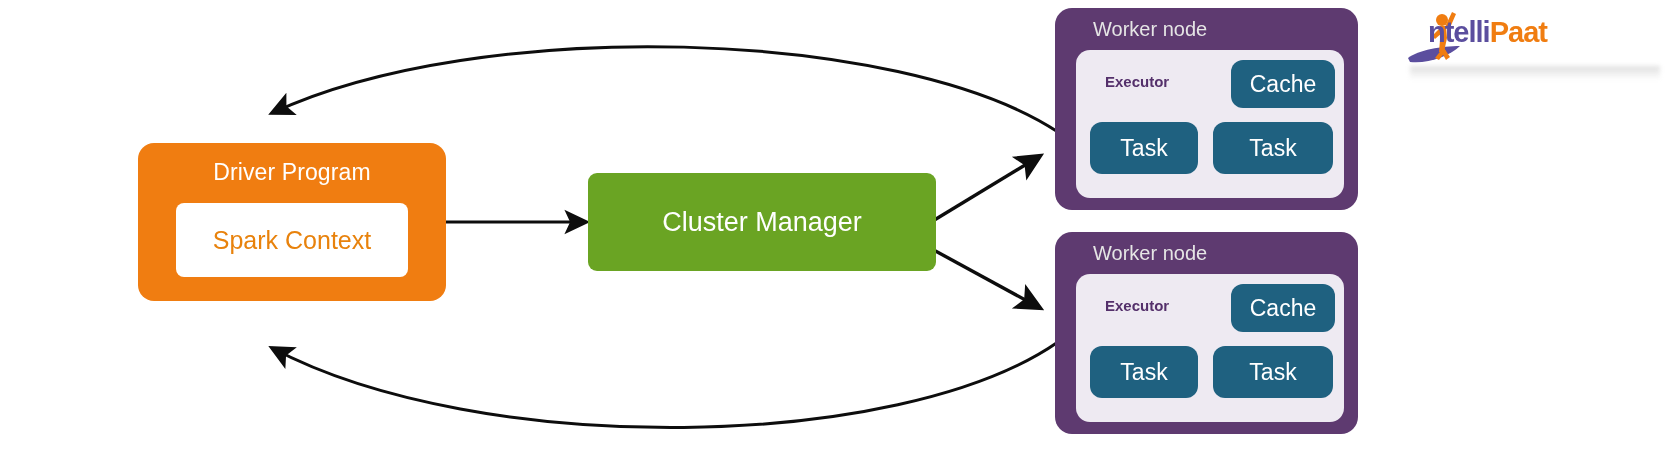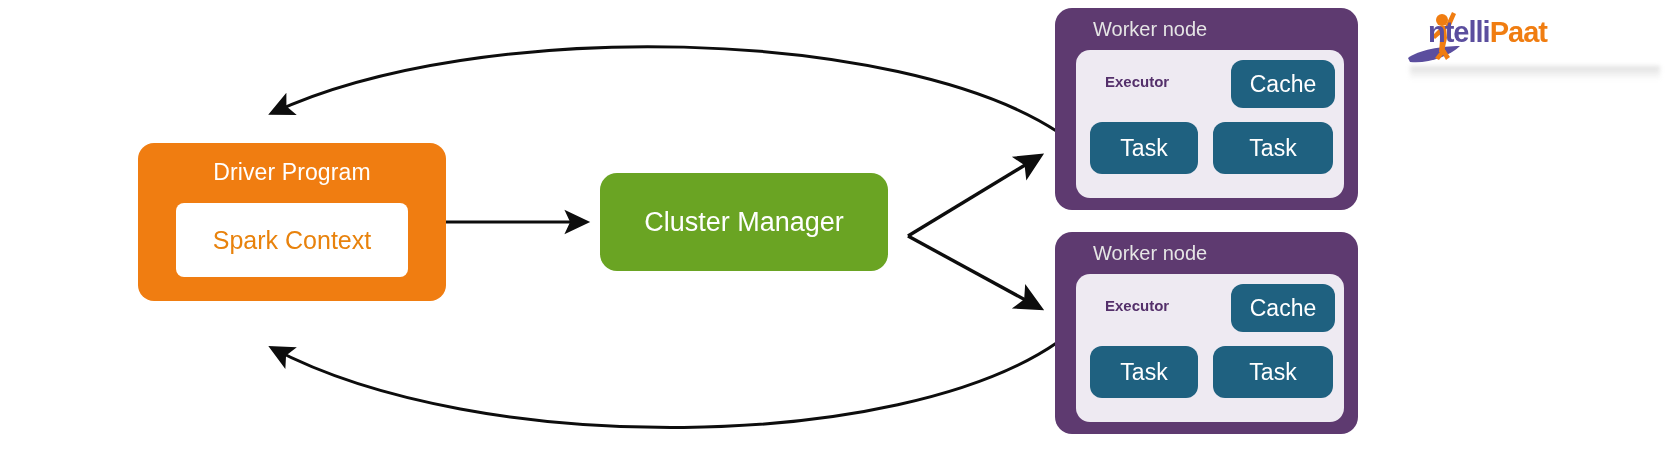--- a/index.html
+++ b/index.html
@@ -66,29 +66,28 @@
     font-size: 25px;
     line-height: 1;
     white-space: nowrap;
   }
 
   
   .cluster-box {
     position: absolute;
     left: 588px;
     top: 173px;
-    width: 288px;
+    width: 348px;
     height: 98px;
     background: #6AA423;
-    border-radius: 17px;
+    border-radius: 9px;
     display: flex;
     align-items: center;
     justify-content: center;
     z-index: 3;
-    margin-left: 12px;
   }
   .cluster-label {
     color: #ffffff;
     font-size: 27px;
     line-height: 1;
     white-space: nowrap;
   }
 
   
   .worker-box {

